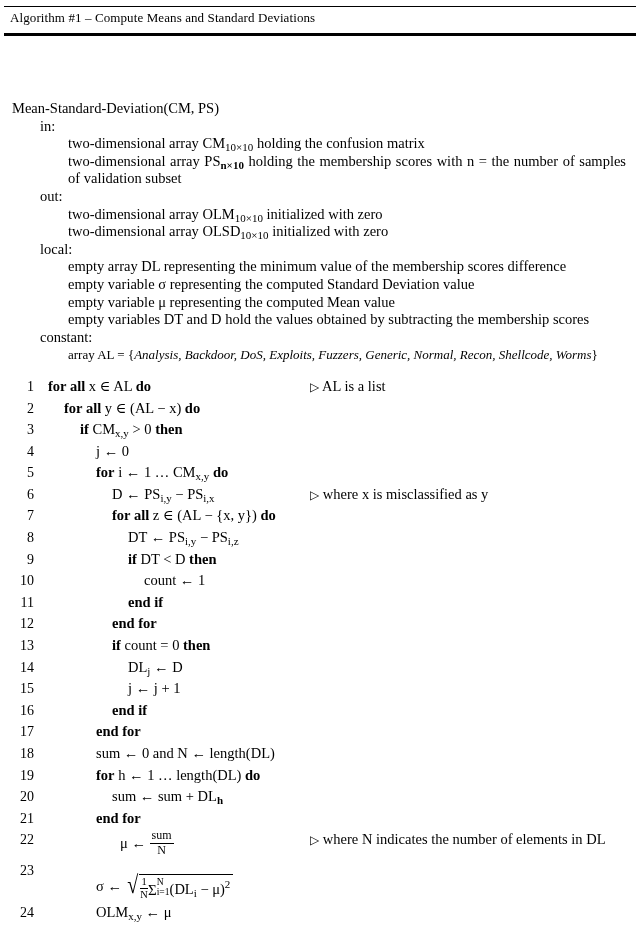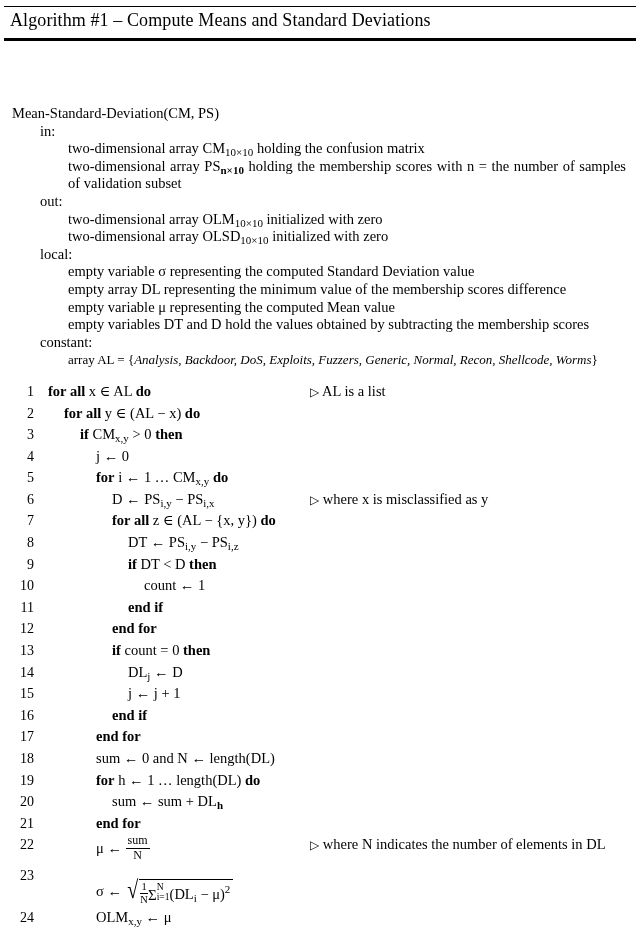--- a/index.html
+++ b/index.html
@@ -24,21 +24,21 @@
     height: 1px;
     background: #000;
     margin: 6px 4px 0 4px;
   }
   .rule-thick {
     height: 3px;
     background: #000;
     margin: 3px 4px 0 4px;
   }
   .title {
-    font-size: 18px;
+    font-size: 13px;
     padding: 3px 0 4px 10px;
     letter-spacing: .1px;
     white-space: nowrap;
   }
   
   .decl {
     padding: 16px 12px 0 12px;
     font-size: 14.5px;
     line-height: 17.6px;
     margin-top: 48px;
@@ -68,20 +68,21 @@
   .crow {
     display: flex;
     align-items: flex-start;
     min-height: 21.6px;
     line-height: 21.6px;
     position: relative;
   }
   .crow.tall {
     min-height: 31px;
     line-height: 21.6px;
+    gap: 24px;
   }
   .crow.tall2 {
     min-height: 42px;
     line-height: 21.6px;
   }
   .num {
     width: 34px;
     text-align: right;
     flex: 0 0 34px;
     font-size: 14px;
@@ -183,22 +184,22 @@
     <div class="d-just i2w"><span>two-dimensional array PS</span><sub class="bold">n×10</sub><span> holding the membership scores with n = the number of samples of validation subset</span></div>
 
     <div class="d-line i1">out:</div>
 
     <div class="d-line i2"><span>two-dimensional array OLM</span><sub>10×10</sub><span> initialized with zero</span></div>
 
     <div class="d-line i2"><span>two-dimensional array OLSD</span><sub>10×10</sub><span> initialized with zero</span></div>
 
     <div class="d-line i1">local:</div>
 
+    <div class="d-line i2">empty array DL representing the minimum value of the membership scores difference</div>
     <div class="d-line i2">empty variable σ representing the computed Standard Deviation value</div>
-    <div class="d-line i2">empty array DL representing the minimum value of the membership scores difference</div>
     <div class="d-line i2">empty variable μ representing the computed Mean value</div>
     <div class="d-line i2">empty variables DT and D hold the values obtained by subtracting the membership scores</div>
 
     <div class="d-line i1">constant:</div>
 
     <div class="d-line i2" style="font-size:13px;"><span>array AL = {</span><span class="ital" id="const-items">Analysis, Backdoor, DoS, Exploits, Fuzzers, Generic, Normal, Recon, Shellcode, Worms</span><span>}</span></div>
 
   </div>
 
   <div class="code">

